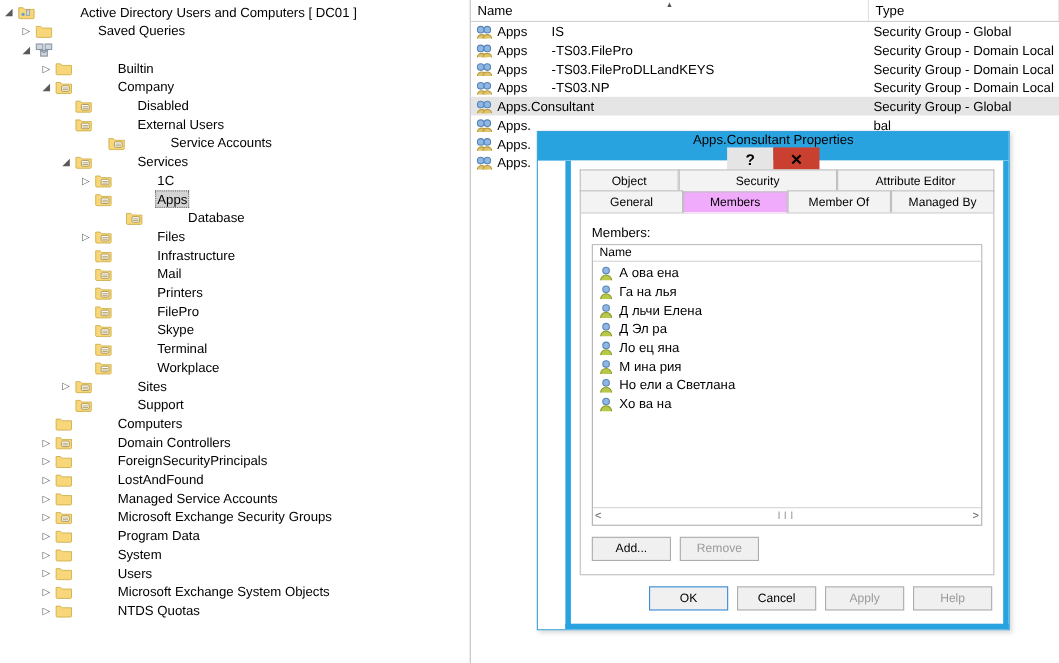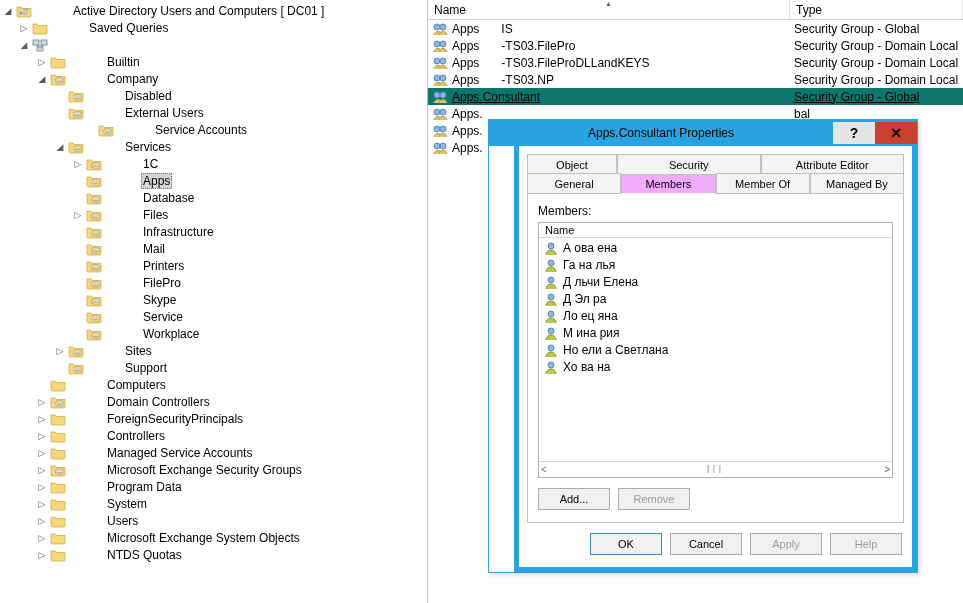--- a/index.html
+++ b/index.html
@@ -87,21 +87,21 @@
     left: 50%;
     transform: translateX(-50%);
     font-size: 8px;
     color: #555;
   }
   .list-body .row {
     display: flex;
     align-items: center;
     height: 17px;
   }
-  .list-body .row.sel { background: #0f766e; text-decoration: underline; }
+  .list-body .row.sel { background: #e5e5e5; }
   .cell { padding: 0 4px; display: flex; align-items: center; }
   .cell-name { width: 362px; }
   .cell-type { flex: 1; }
   .grp-icon {
     width: 16px; height: 14px; margin-right: 4px;
     display: inline-flex; align-items: center; justify-content: center;
   }
   .name-suffix { margin-left: 22px; }
 
   
@@ -113,20 +113,21 @@
     background: #fff;
     border: 1px solid #3aa0d8;
     box-shadow: 2px 2px 4px rgba(0,0,0,0.15);
   }
   .dlg-title {
     background: #29a3e0;
     display: flex;
     align-items: center;
     height: 26px;
     color: #000;
+    flex-direction: column;
   }
   .dlg-title-text {
     flex: 1;
     text-align: center;
     font-size: 12px;
   }
   .dlg-buttons-tb { display: flex; }
   .dlg-tb-btn {
     width: 42px; height: 22px;
     display: flex; align-items: center; justify-content: center;
@@ -368,21 +369,21 @@
                               <span class="tw empty"></span>
                               <span class="icn">
                                 <svg width="16" height="14">
                                   <use href="#ic-ou"></use>
                                 </svg>
                               </span>
                               <span class="label">Apps</span>
                             </div>
                           </li>
                         <li>
-                            <div class="node" style="padding-left:72px">
+                            <div class="node" style="padding-left:100px">
                               <span class="tw empty"></span>
                               <span class="icn">
                                 <svg width="16" height="14">
                                   <use href="#ic-ou"></use>
                                 </svg>
                               </span>
                               <span class="label">Database</span>
                             </div>
                           </li>
                         <li>
@@ -452,21 +453,21 @@
                             </div>
                           </li>
                         <li>
                             <div class="node" style="padding-left:72px">
                               <span class="tw empty"></span>
                               <span class="icn">
                                 <svg width="16" height="14">
                                   <use href="#ic-ou"></use>
                                 </svg>
                               </span>
-                              <span class="label">Service</span>
+                              <span class="label">Terminal</span>
                             </div>
                           </li>
                         <li>
                             <div class="node" style="padding-left:72px">
                               <span class="tw empty"></span>
                               <span class="icn">
                                 <svg width="16" height="14">
                                   <use href="#ic-ou"></use>
                                 </svg>
                               </span>
@@ -533,21 +534,21 @@
                     </div>
                   </li>
                 <li>
                     <div class="node" style="padding-left:36px">
                       <span class="tw">▷</span>
                       <span class="icn">
                         <svg width="16" height="14">
                           <use href="#ic-folder"></use>
                         </svg>
                       </span>
-                      <span class="label">Controllers</span>
+                      <span class="label">LostAndFound</span>
                     </div>
                   </li>
                 <li>
                     <div class="node" style="padding-left:36px">
                       <span class="tw">▷</span>
                       <span class="icn">
                         <svg width="16" height="14">
                           <use href="#ic-folder"></use>
                         </svg>
                       </span>

